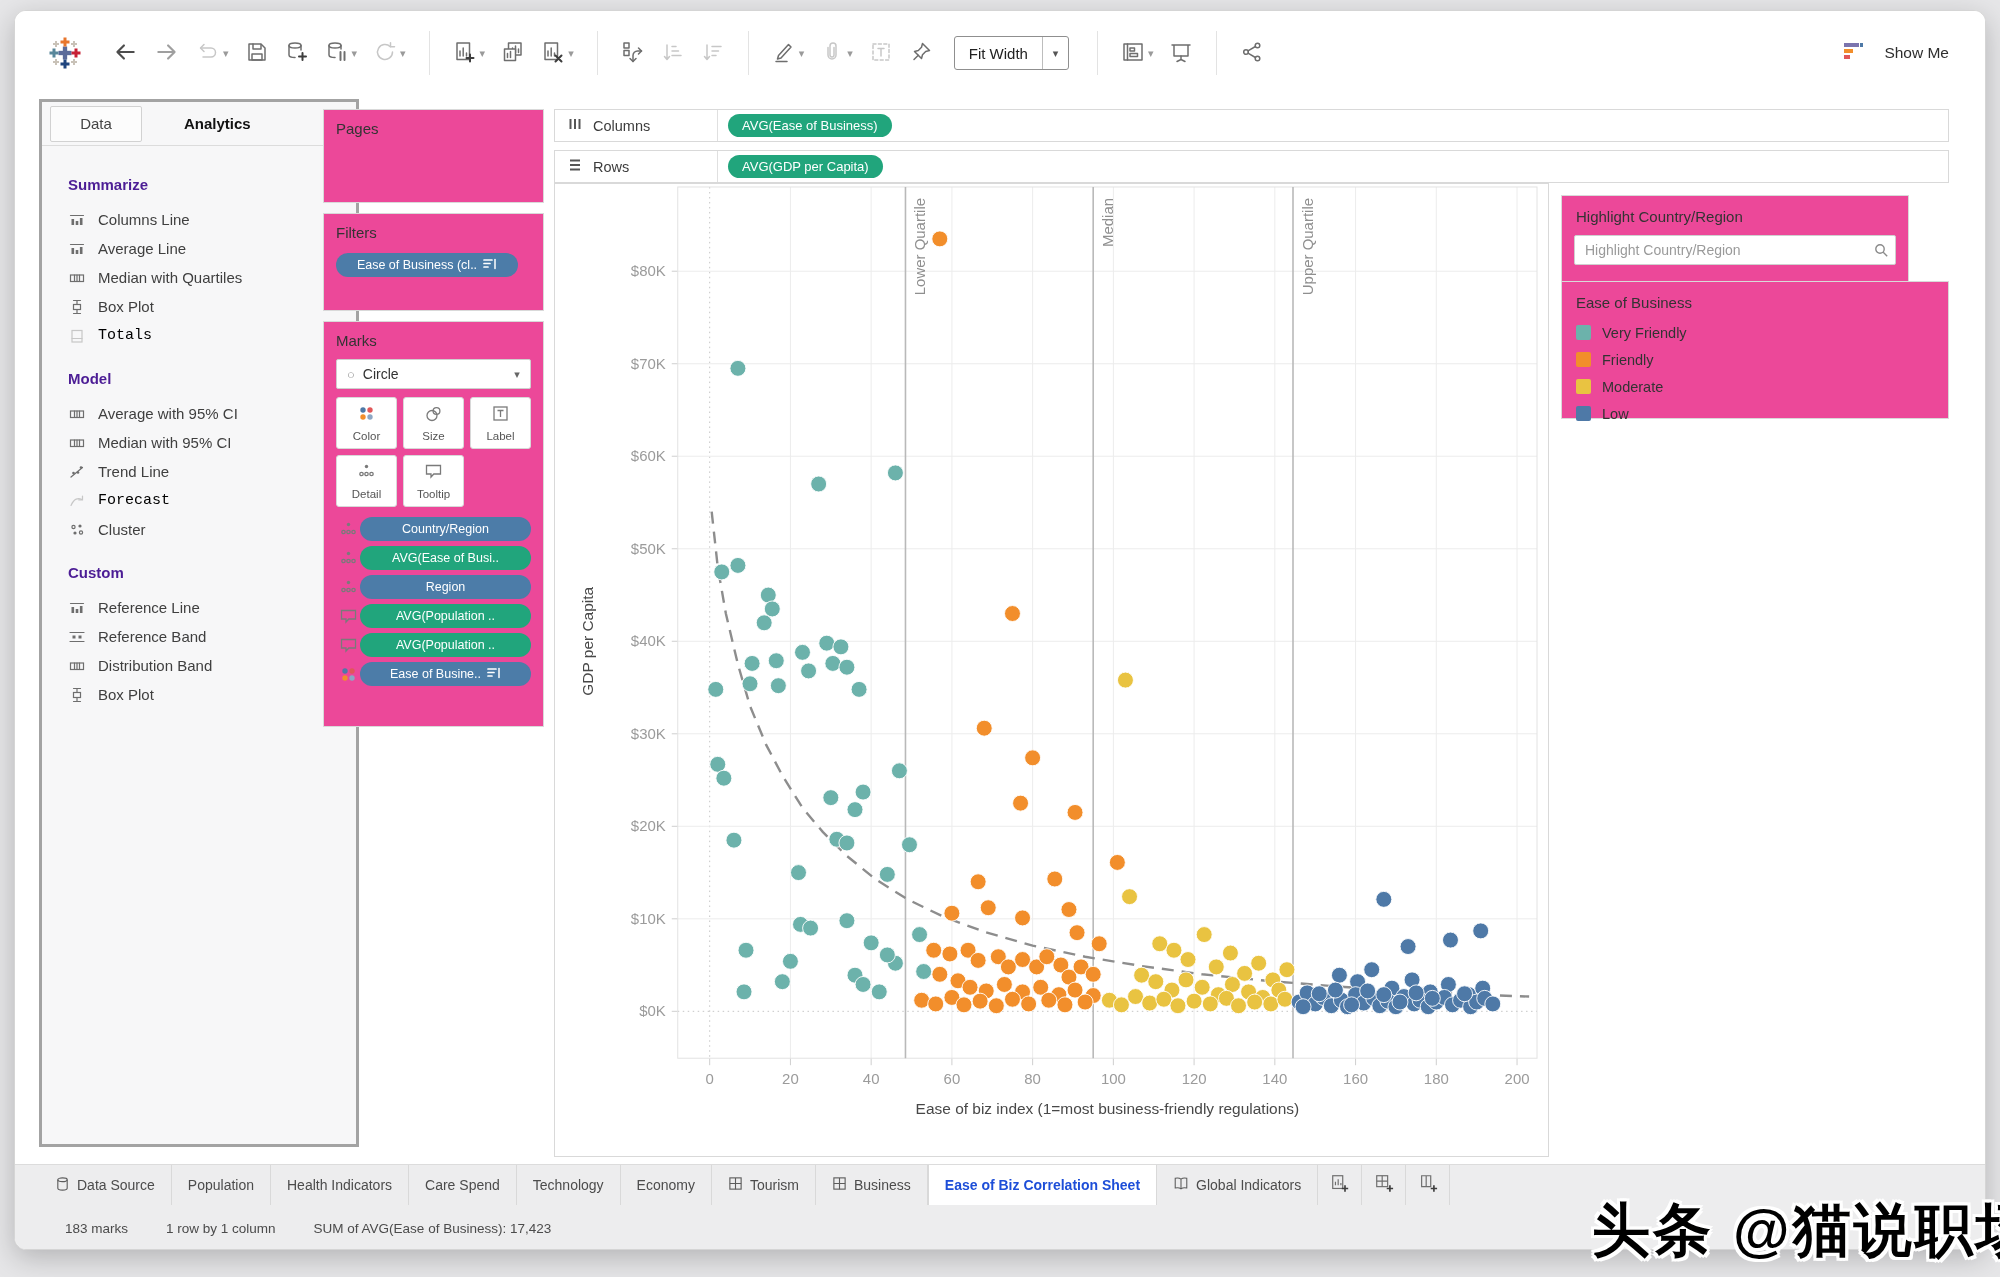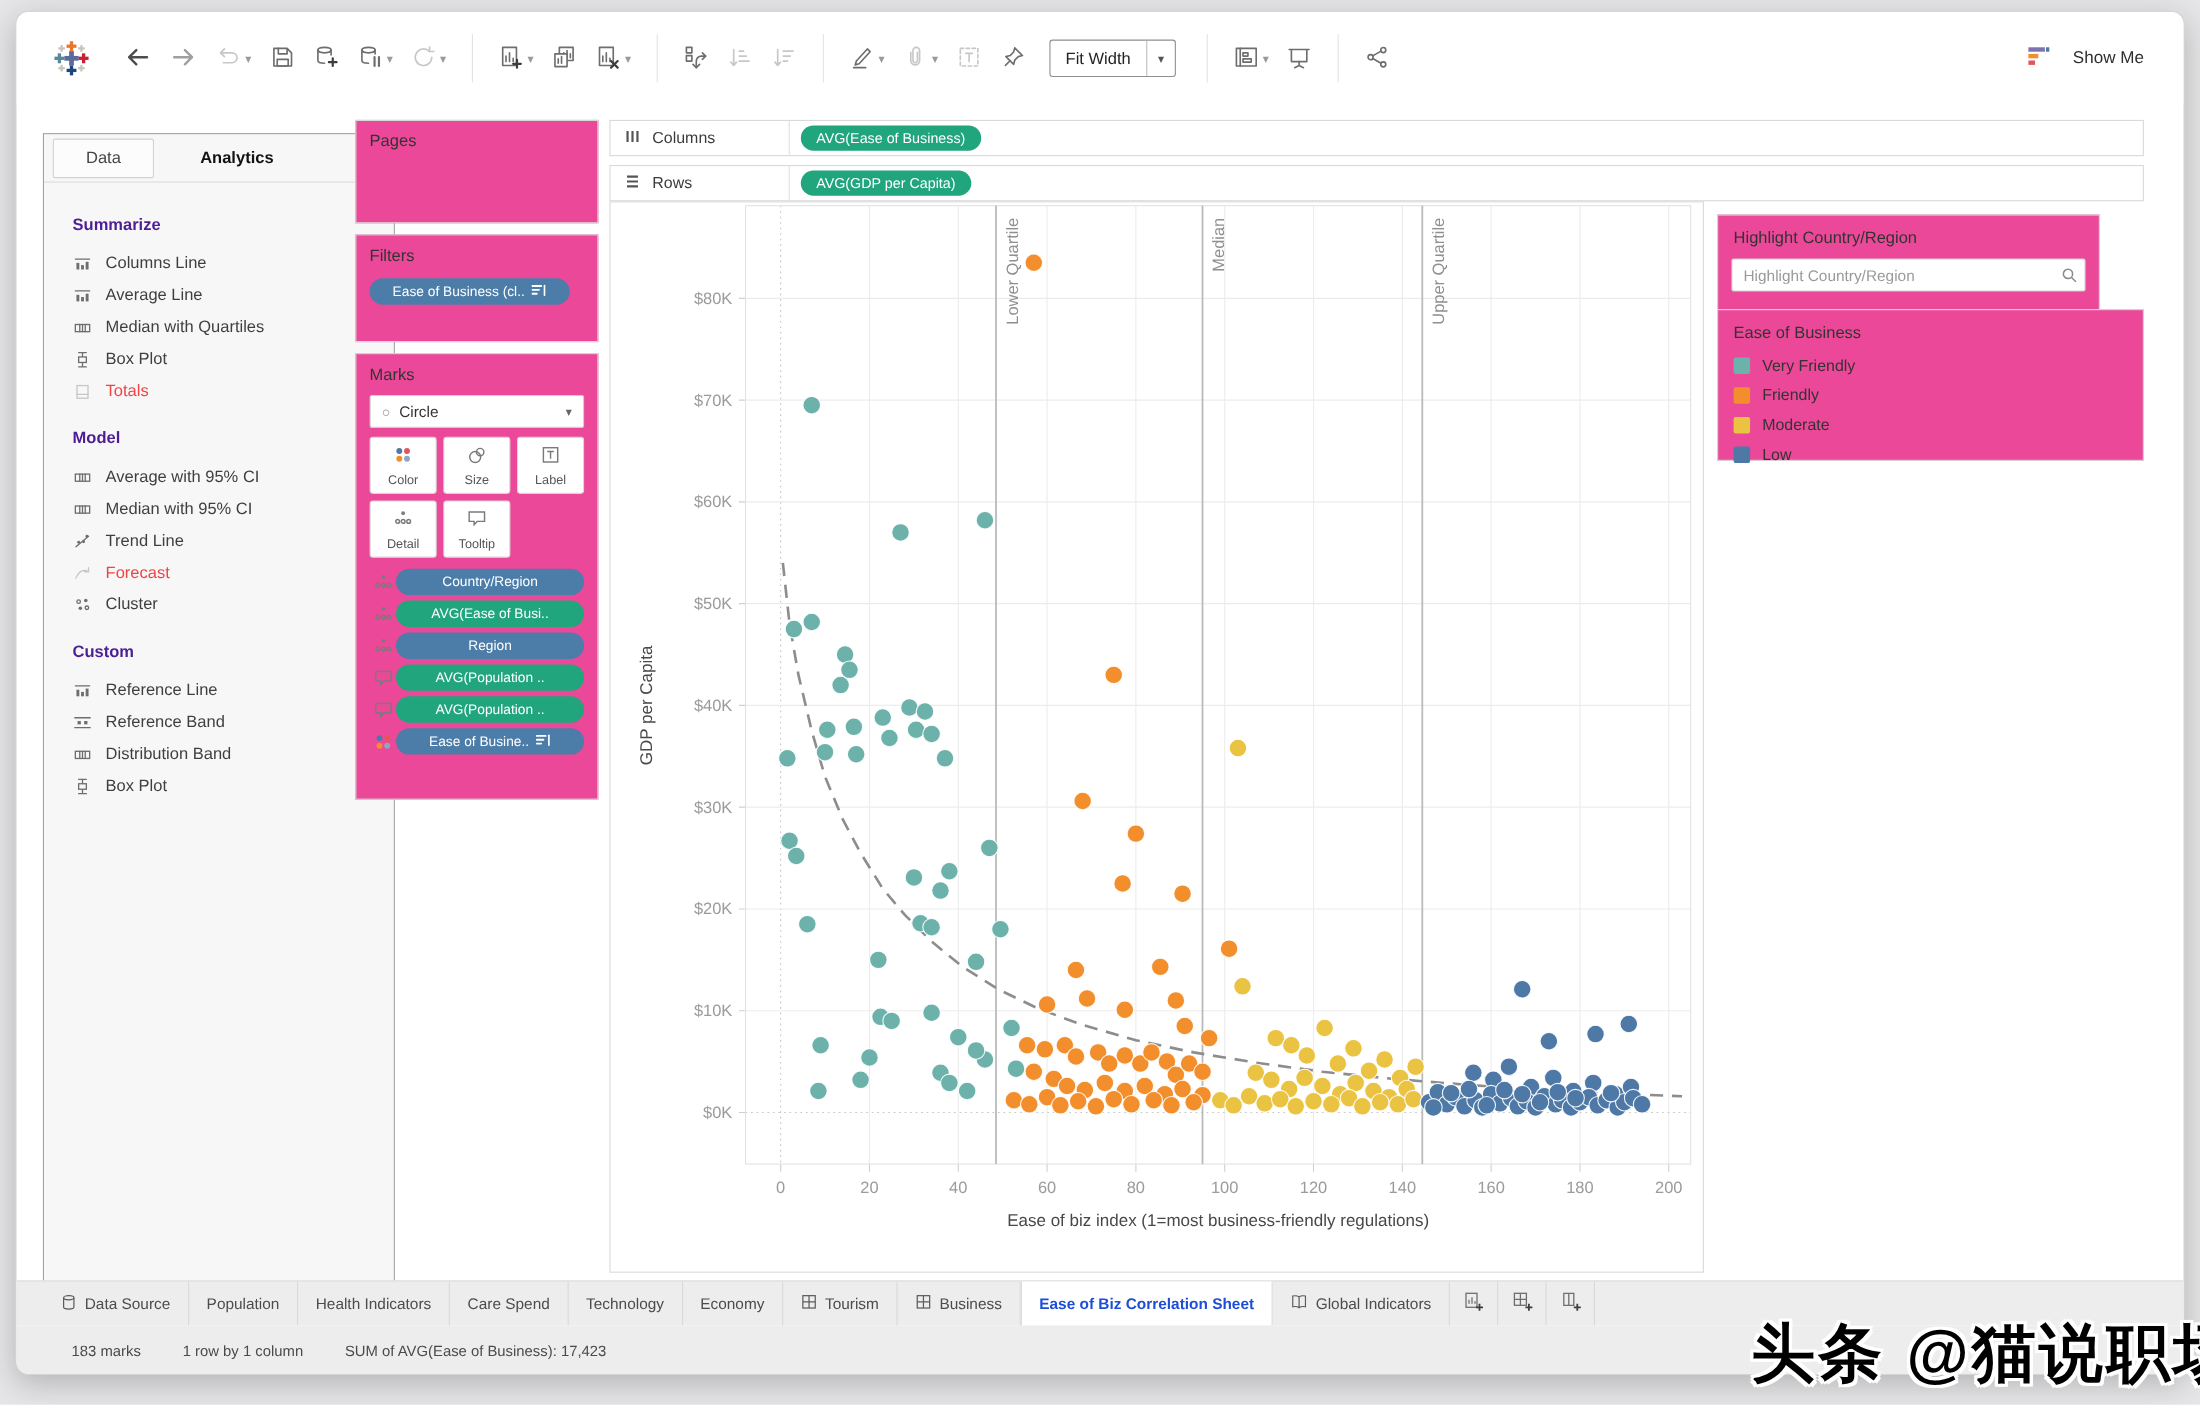--- a/index.html
+++ b/index.html
@@ -25,34 +25,34 @@
   #fit-width .fw-caret { width:26px; align-self:stretch; border-left:1px solid #bdbdbd;
     display:flex; align-items:center; justify-content:center; font-size:11px; color:#555; }
   #show-me { position:absolute; right:36px; top:0; height:84px; display:flex;
     align-items:center; gap:20px; cursor:pointer; }
   #show-me .sm-label { font-size:15.5px; color:#2e2e2e; }
 
   
   .card { background:#ec4899; border:1px solid #d9d9d9; }
   .ctitle { font-size:15px; color:#333; }
 
-  #sidebar { position:absolute; left:24px; top:110px; width:320px; height:1048px;
-    background:#f7f7f8; border:1px solid #a3a3a3; }
+  #sidebar { position:absolute; left:24px; top:88px; width:320px; height:1048px;
+    background:#f7f7f8; border:3px solid #a3a3a3; }
   #sidebar-tabs { height:44px; border-bottom:1px solid #dcdcdc; display:flex;
     align-items:center; position:relative; }
   #tab-data { margin-left:8px; width:92px; height:36px; border:1px solid #d2d2d2;
     background:#fcfcfc; border-radius:2px; display:flex; align-items:center;
     justify-content:center; font-size:15px; color:#444; cursor:pointer; }
   #tab-analytics { margin-left:42px; font-size:15px; font-weight:bold; color:#121212; cursor:pointer; }
   #sidebar-collapse { position:absolute; right:14px; color:#666; font-size:16px; cursor:pointer; }
   #sidebar-sections { padding:10px 0 0 26px; }
   .sb-section h3 { font-size:15px; font-weight:bold; color:#4c1d95; margin:20px 0 12px; }
   .sb-item { display:flex; align-items:center; gap:13px; height:29px; font-size:15px;
     color:#3f3f3f; cursor:pointer; }
-  .sb-item.disabled { color:#ef4444; cursor:default; }
+  .sb-item.disabled { color:#000000; cursor:default;font-family:Liberation Mono, monospace; }
   .sb-item .sb-ic { width:17px; display:flex; justify-content:center; }
 
   #cards-col { position:absolute; left:308px; top:98px; width:221px; }
   #pages-card { height:94px; margin-bottom:10px; padding:10px 12px; }
   #filters-card { height:98px; margin-bottom:10px; padding:10px 12px; }
   #marks-card { height:406px; padding:10px 12px; }
 
   .pill { height:24px; border-radius:12px; color:#fff; font-size:12.5px; display:flex;
     align-items:center; justify-content:center; gap:6px; padding:0 10px; cursor:pointer;
     white-space:nowrap; }

